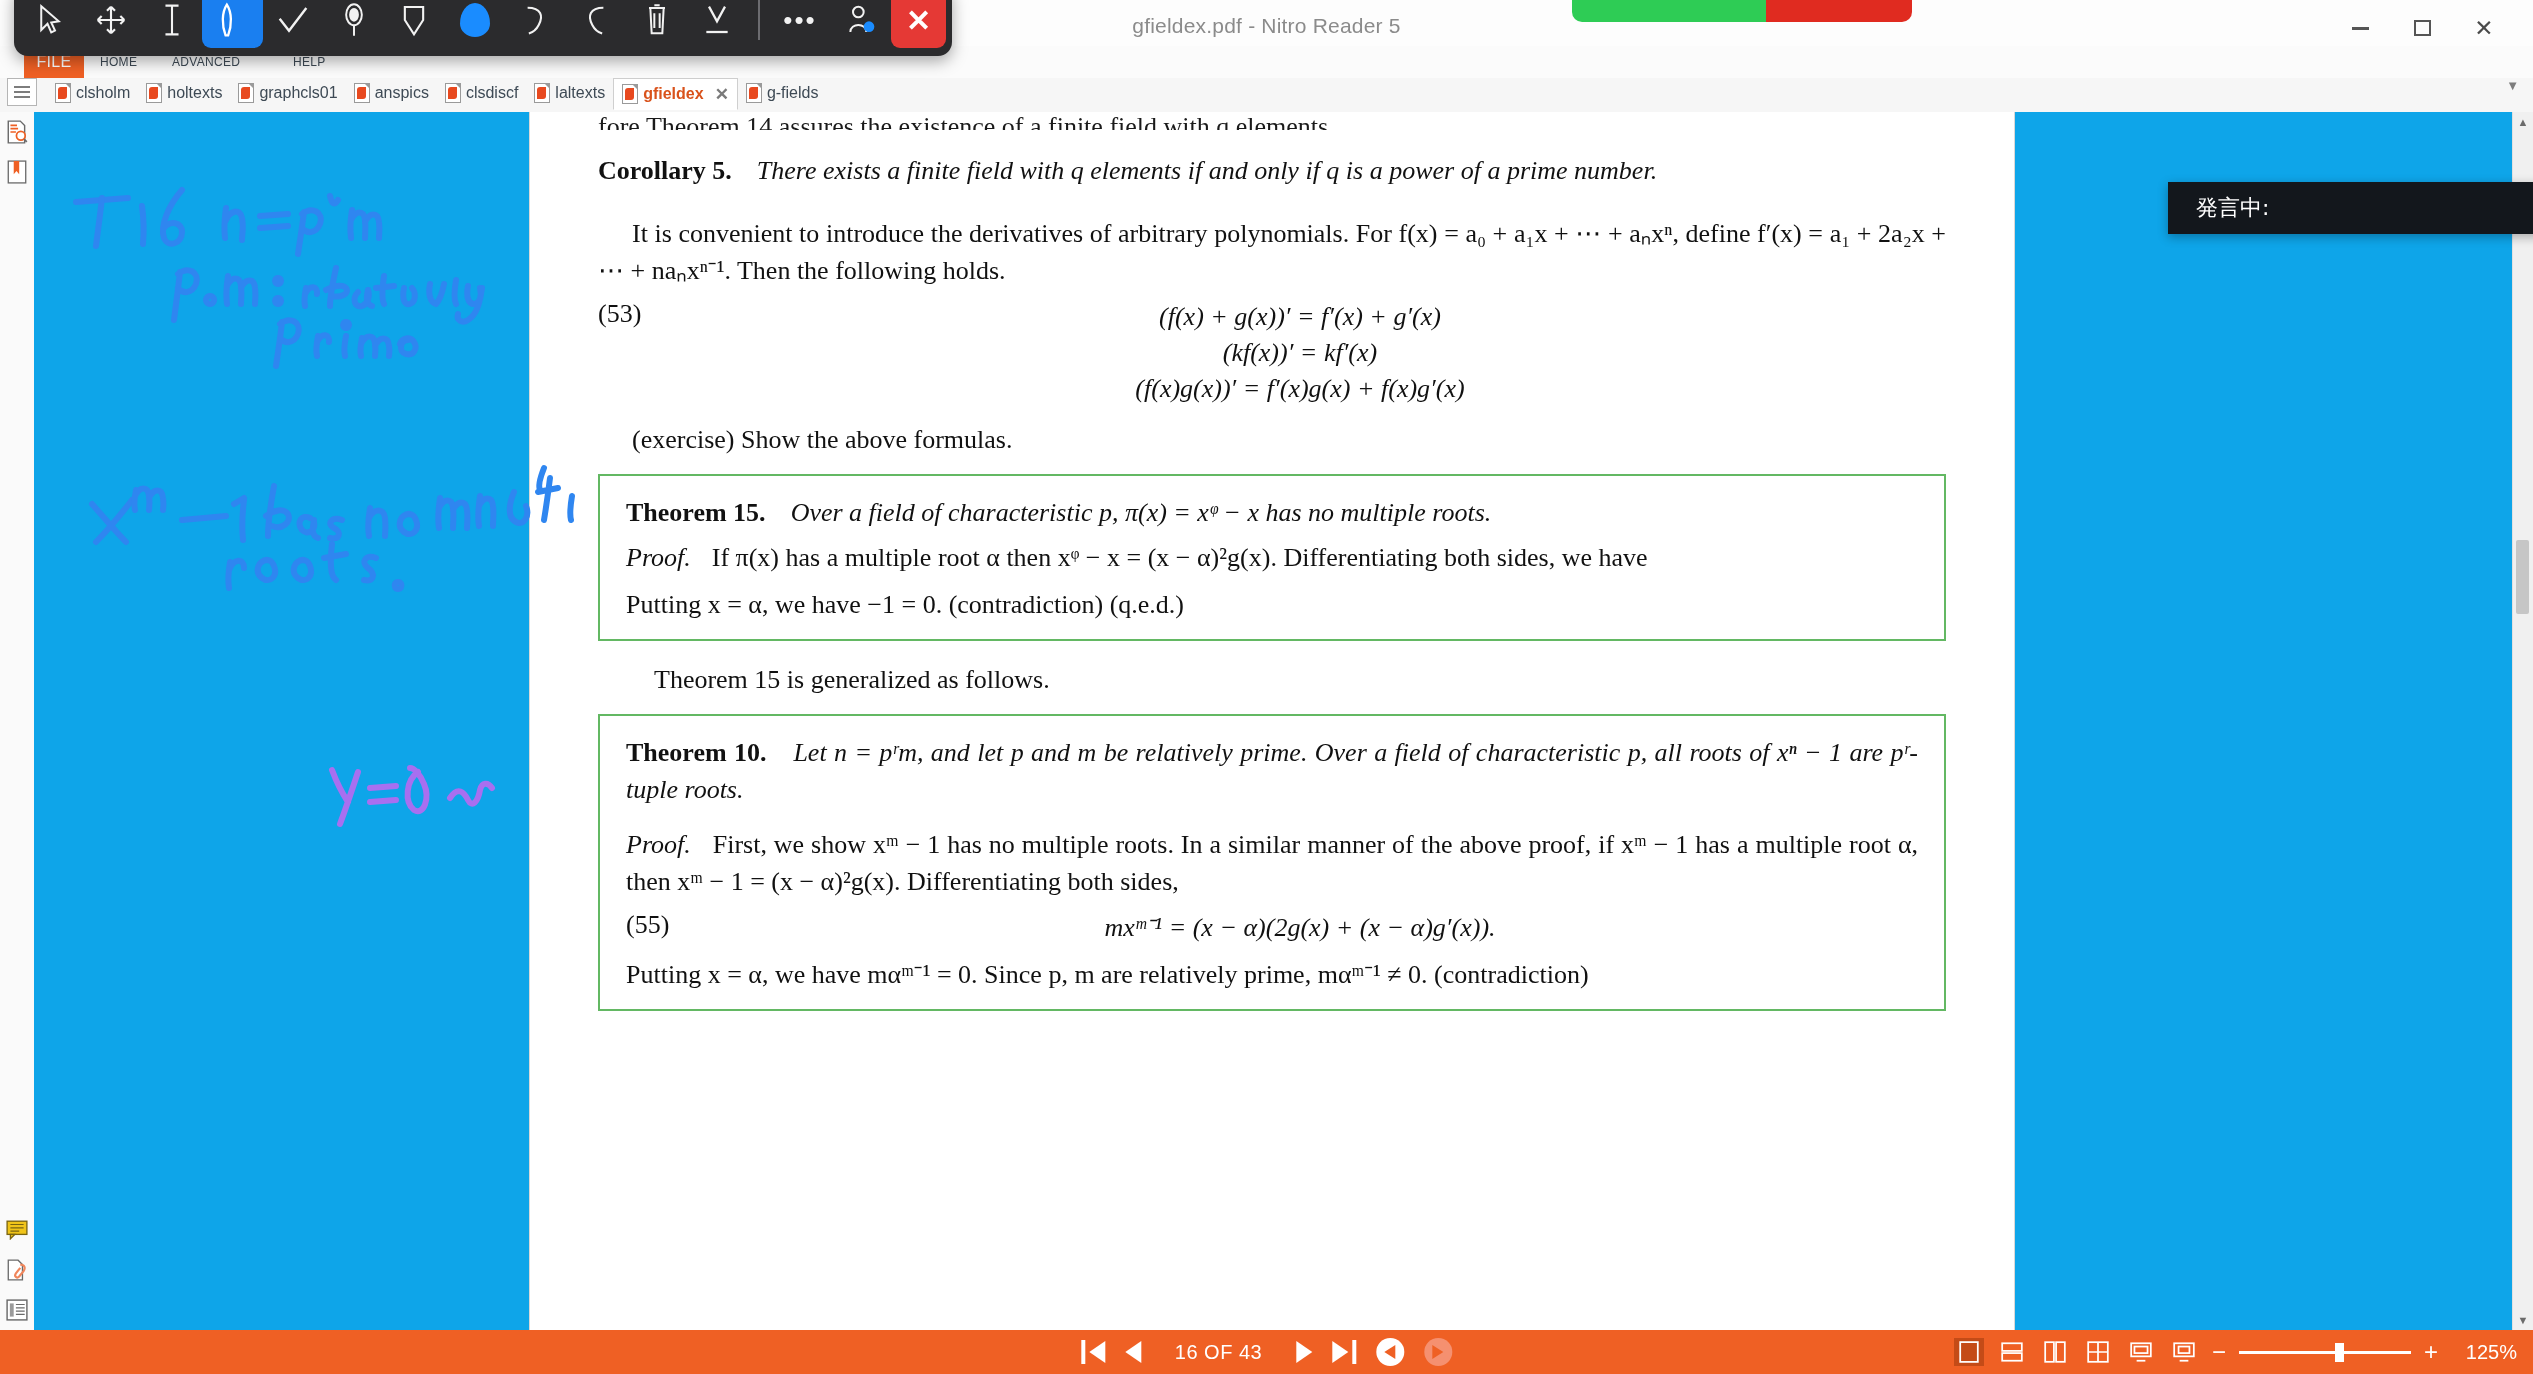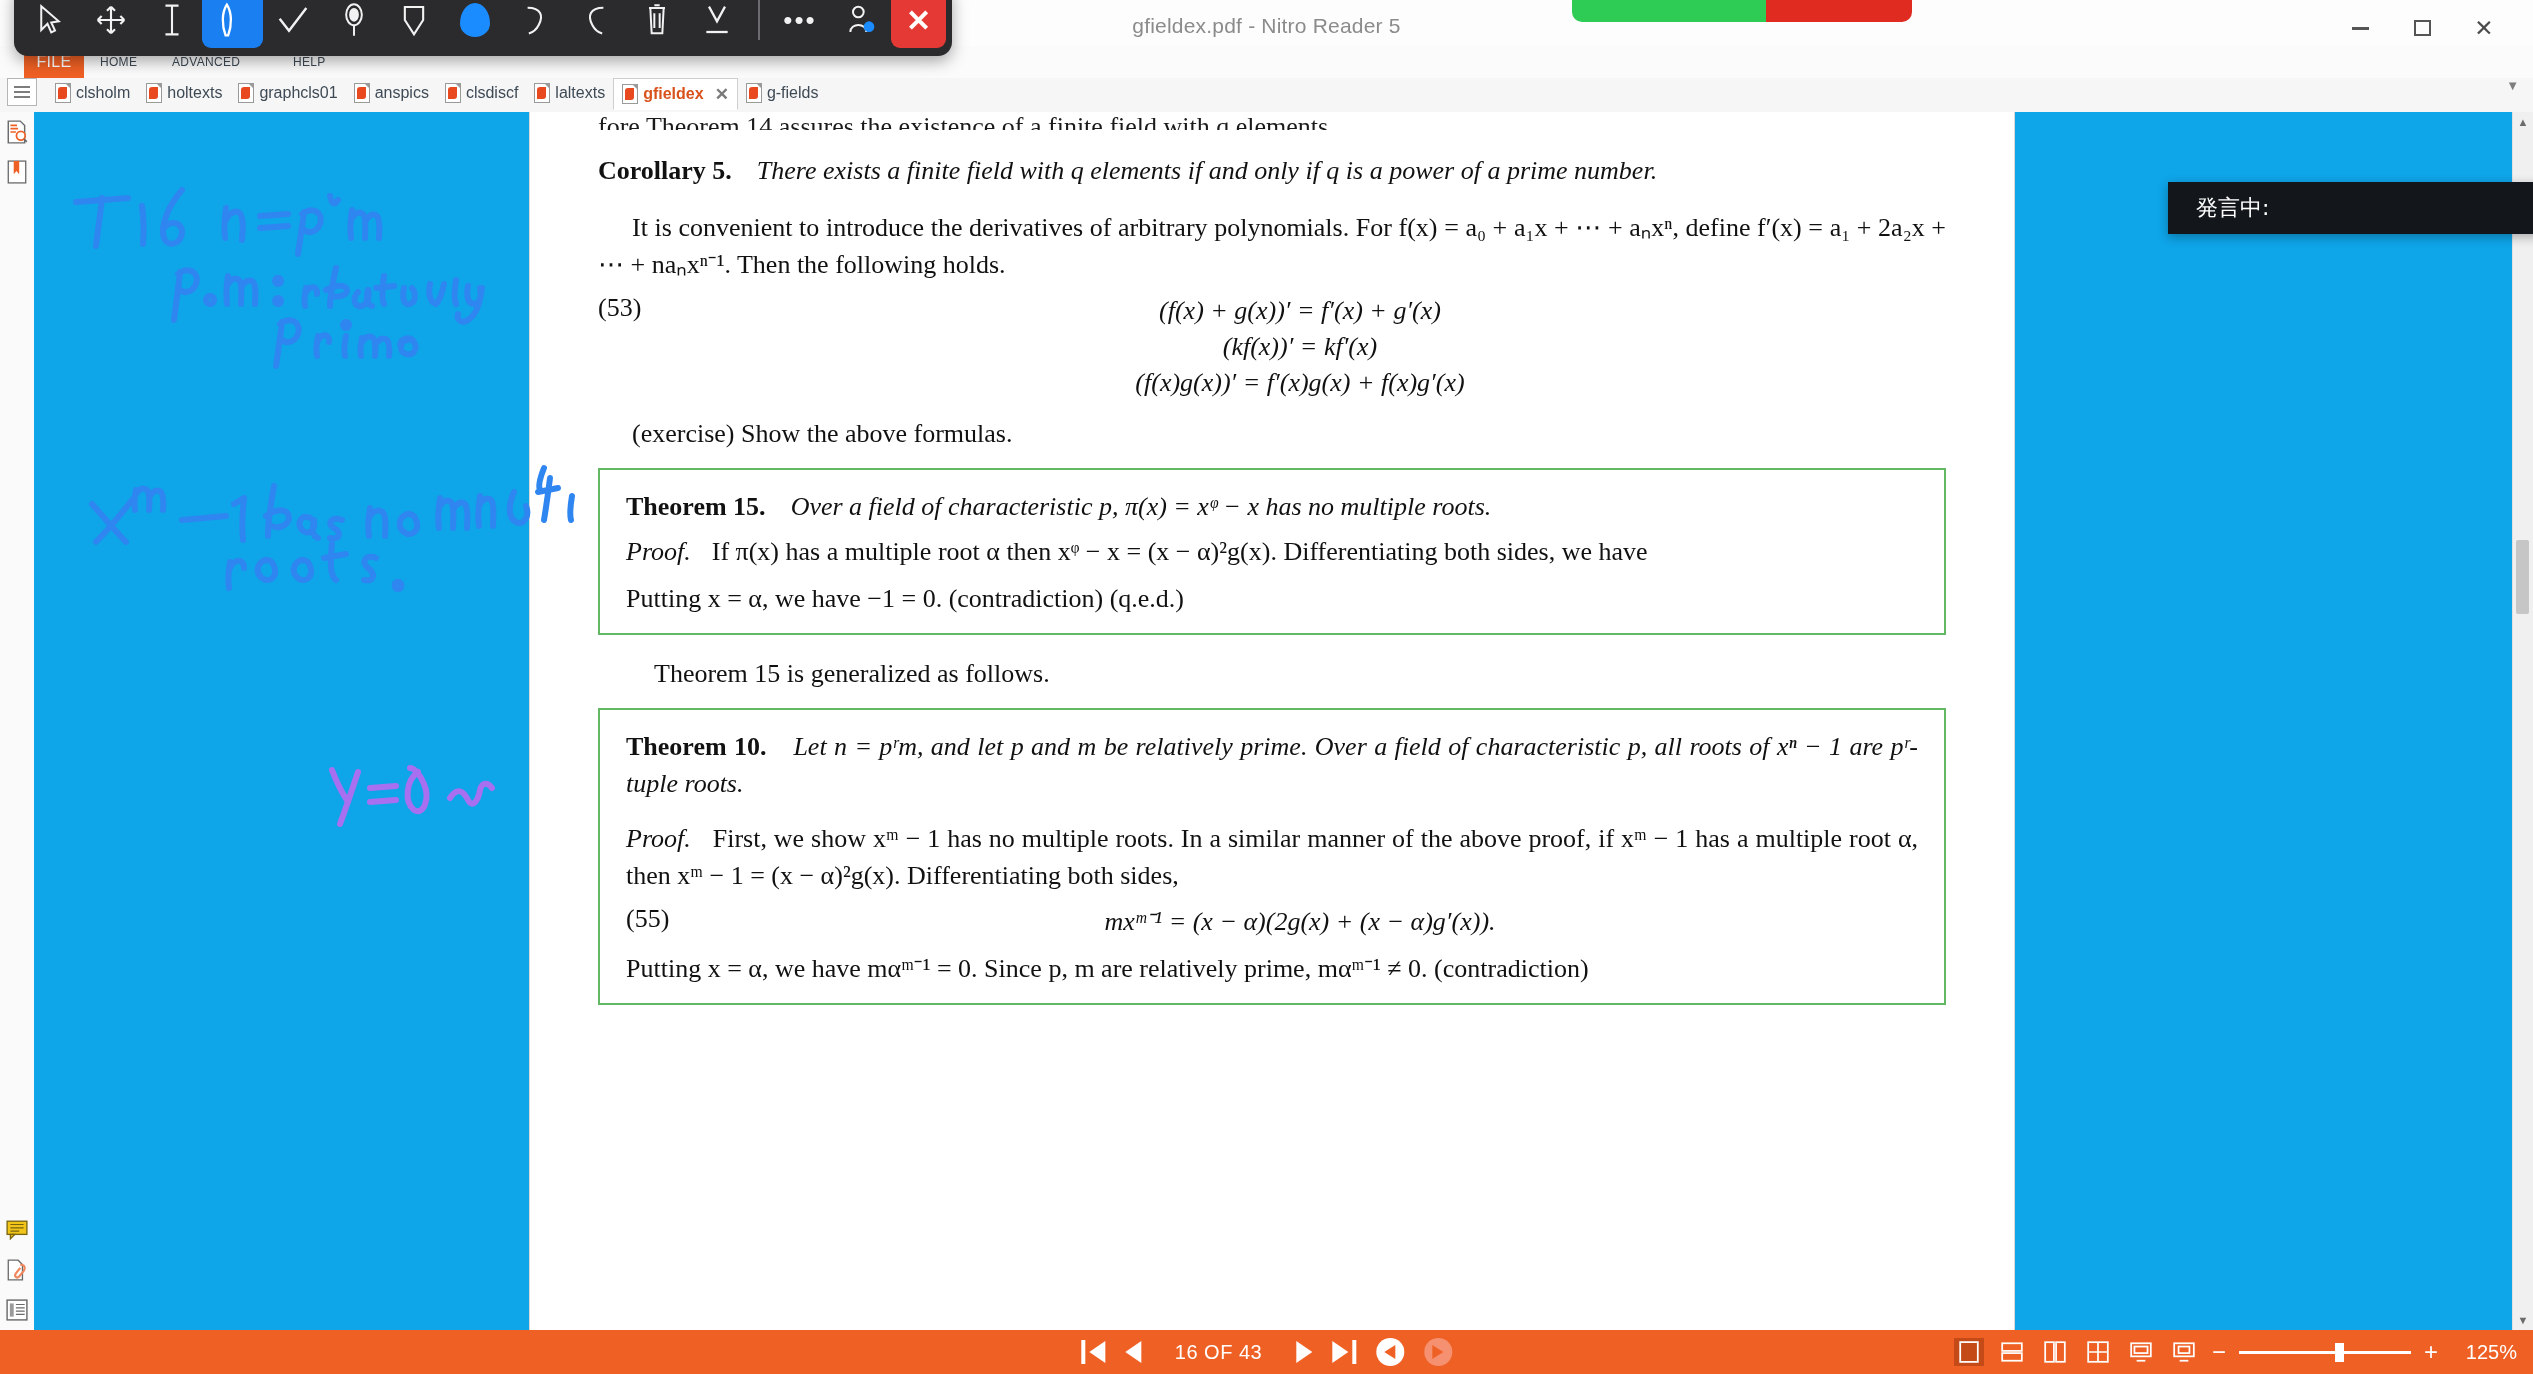--- a/index.html
+++ b/index.html
@@ -367,21 +367,21 @@
       <div class="doc">
 
         <div class="cutline">fore Theorem 14 assures the existence of a finite field with q elements.</div>
 
         <p class="para" style="margin-top:22px;">
           <span class="thmhead">Corollary 5.</span>
           <span style="display:inline-block;width:12px;"></span>
           <span class="thmbody">There exists a finite field with q elements if and only if q is a power of a prime number.</span>
         </p>
 
-        <p class="para indent" style="margin-top:20px;">It is convenient to introduce the derivatives of arbitrary polynomials. For f(x) = a₀ + a₁x + ⋯ + aₙxⁿ, define f′(x) = a₁ + 2a₂x + ⋯ + naₙxⁿ⁻¹. Then the following holds.</p>
+        <p class="para indent" style="margin-top:26px;">It is convenient to introduce the derivatives of arbitrary polynomials. For f(x) = a₀ + a₁x + ⋯ + aₙxⁿ, define f′(x) = a₁ + 2a₂x + ⋯ + naₙxⁿ⁻¹. Then the following holds.</p>
 
         <div class="eqblock">
           <div class="eqtag">(53)</div>
           <div class="eqbody">
             <div class="ln mathit">(f(x) + g(x))′ = f′(x) + g′(x)</div>
             <div class="ln mathit">(kf(x))′ = kf′(x)</div>
             <div class="ln mathit">(f(x)g(x))′ = f′(x)g(x) + f(x)g′(x)</div>
           </div>
         </div>
 

